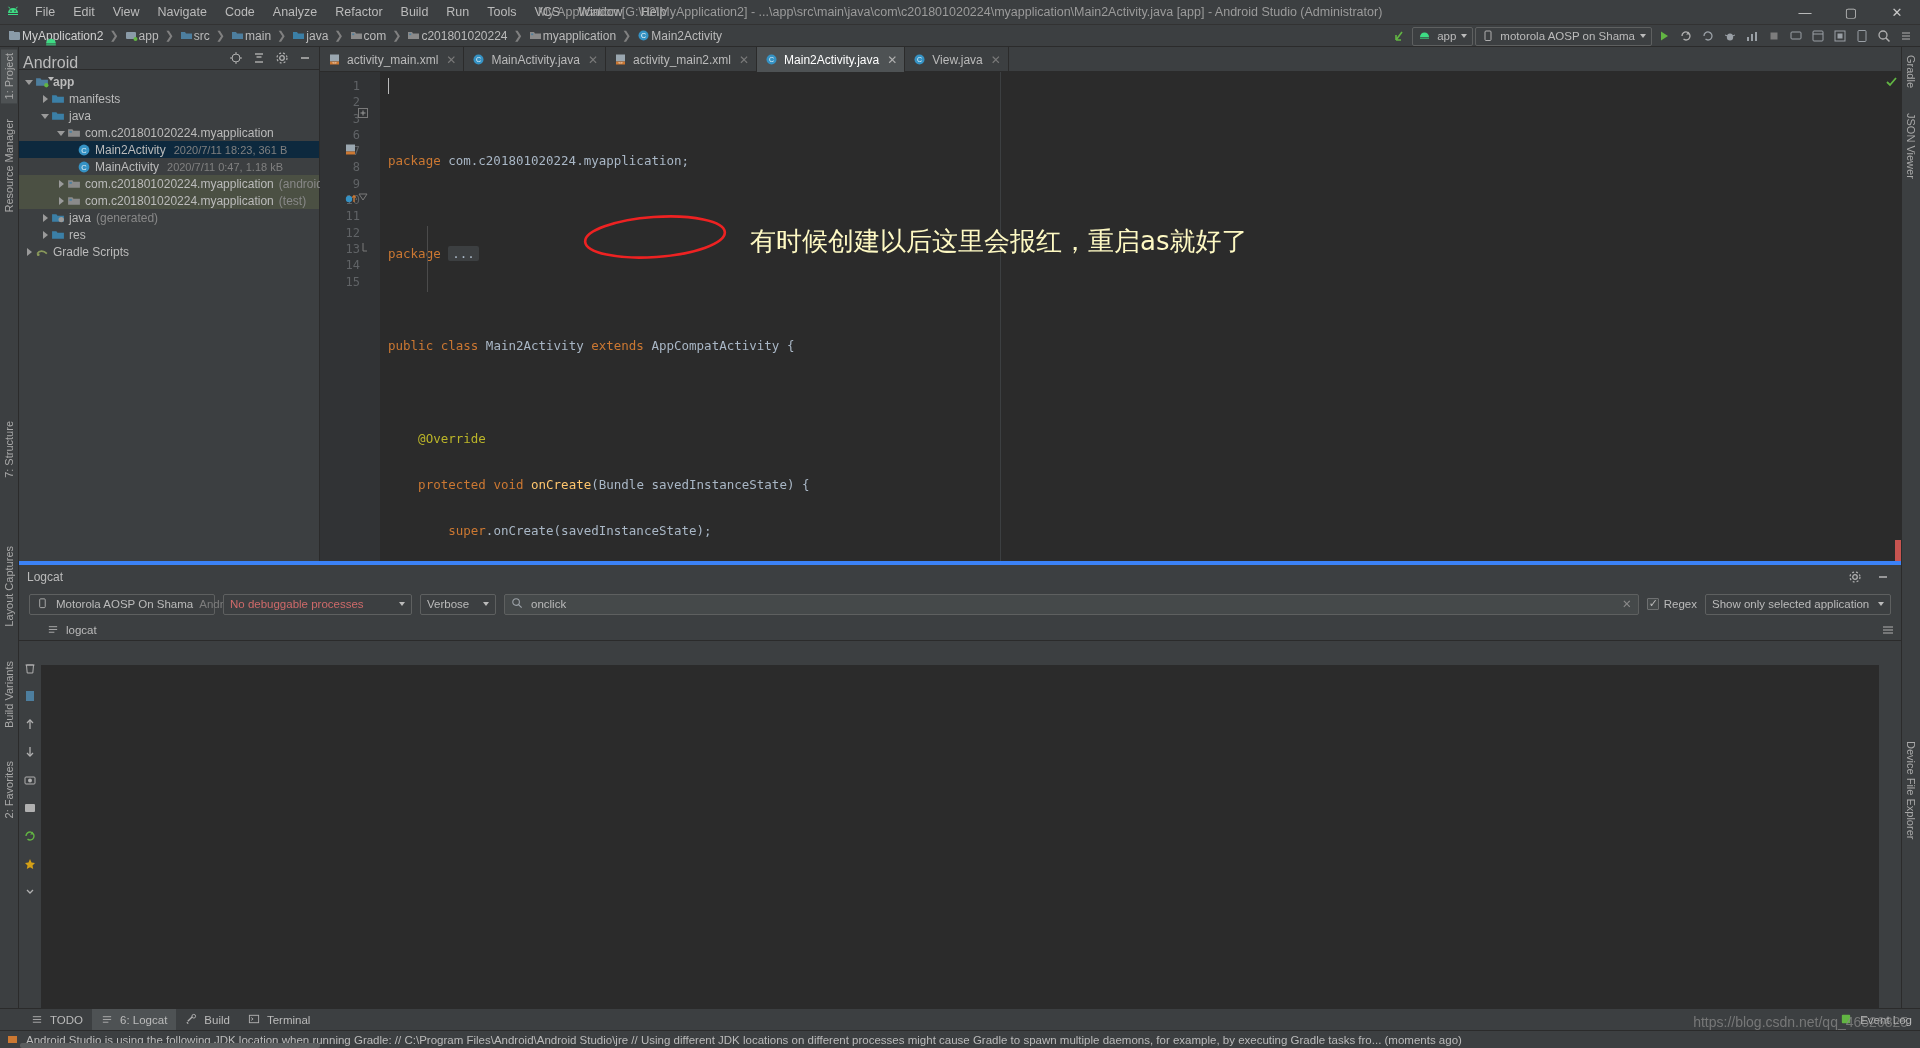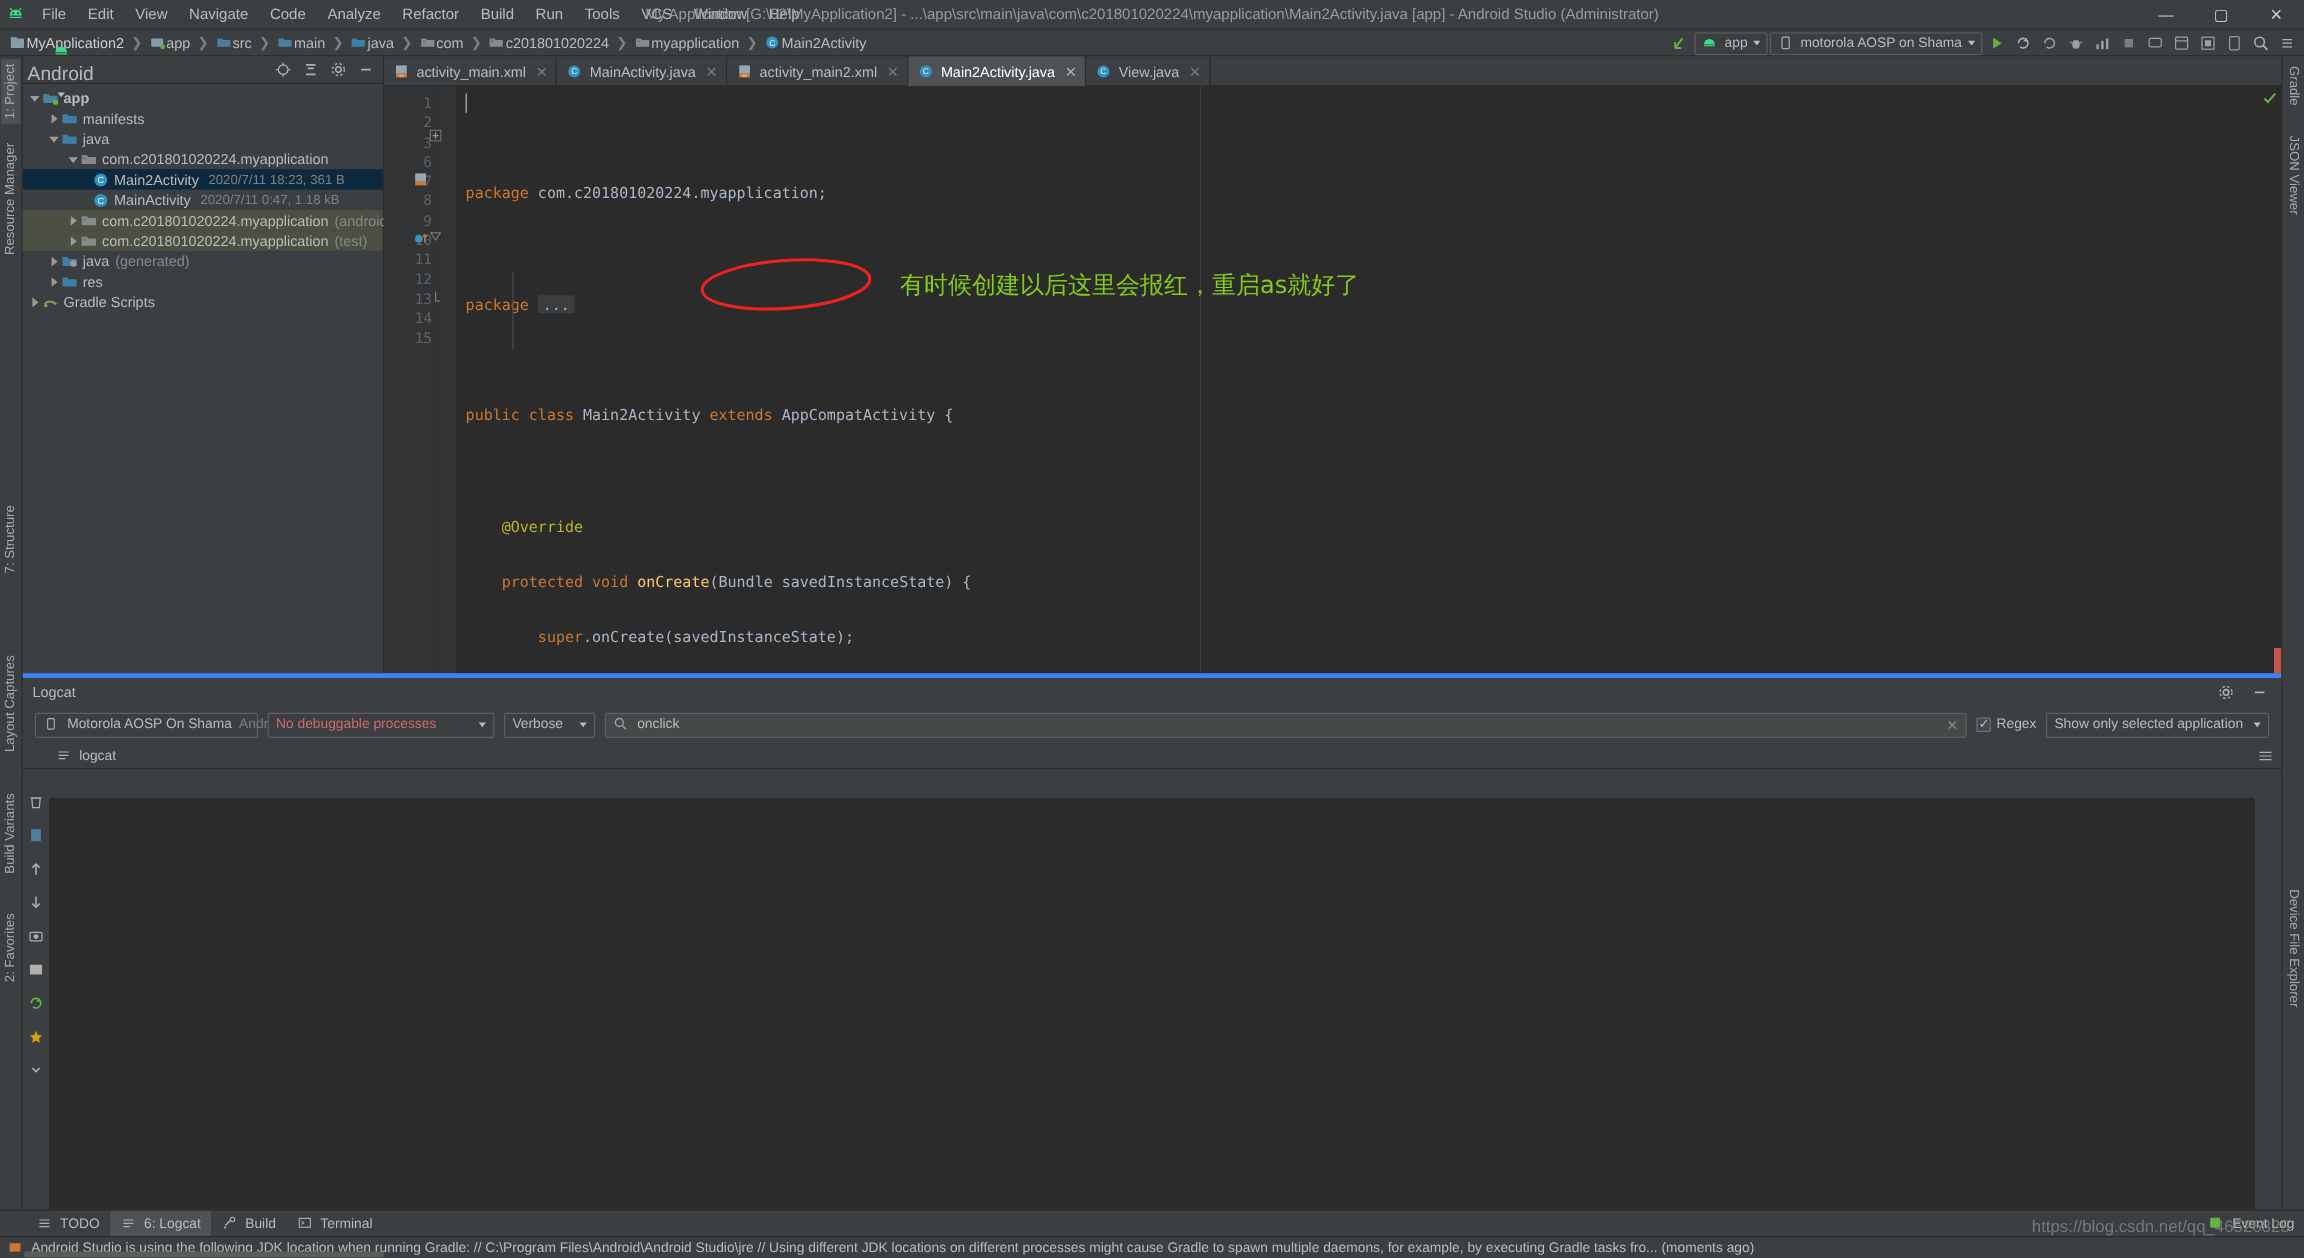--- a/index.html
+++ b/index.html
@@ -139,21 +139,21 @@
   .fld { color: #9876aa; font-style: italic; }
   .ann { color: #bbb529; }
   .punct { color: #a9b7c6; }
   .fold-badge { background: #3c3f41; color: #a9b7c6; border-radius: 2px; padding: 0 4px; }
   .right-divider { position: absolute; left: 620px; top: 0; bottom: 0; width: 1px; background: #3c3f41; }
   .caret-line { position: absolute; left: 0; top: 6px; width: 1px; height: 16px; background: #bbbbbb; }
   .indent-guide { position: absolute; width: 1px; background: #4b4b4b; }
 
   
   .annot-text {
-    position: absolute; font-size: 20px; color: #84cc16;
+    position: absolute; font-size: 26px; color: #fef9c3;
     font-family: "DejaVu Sans", sans-serif; font-weight: 500; white-space: nowrap;
   }
   .ellipse-svg { position: absolute; pointer-events: none; }
 
   
   .inspect { position: absolute; right: 3px; top: 3px; color: #62b543; font-size: 12px; }
 
   
   .logcat-panel {
     position: absolute; left: 19px; top: 561px; right: 19px; height: 454px;

